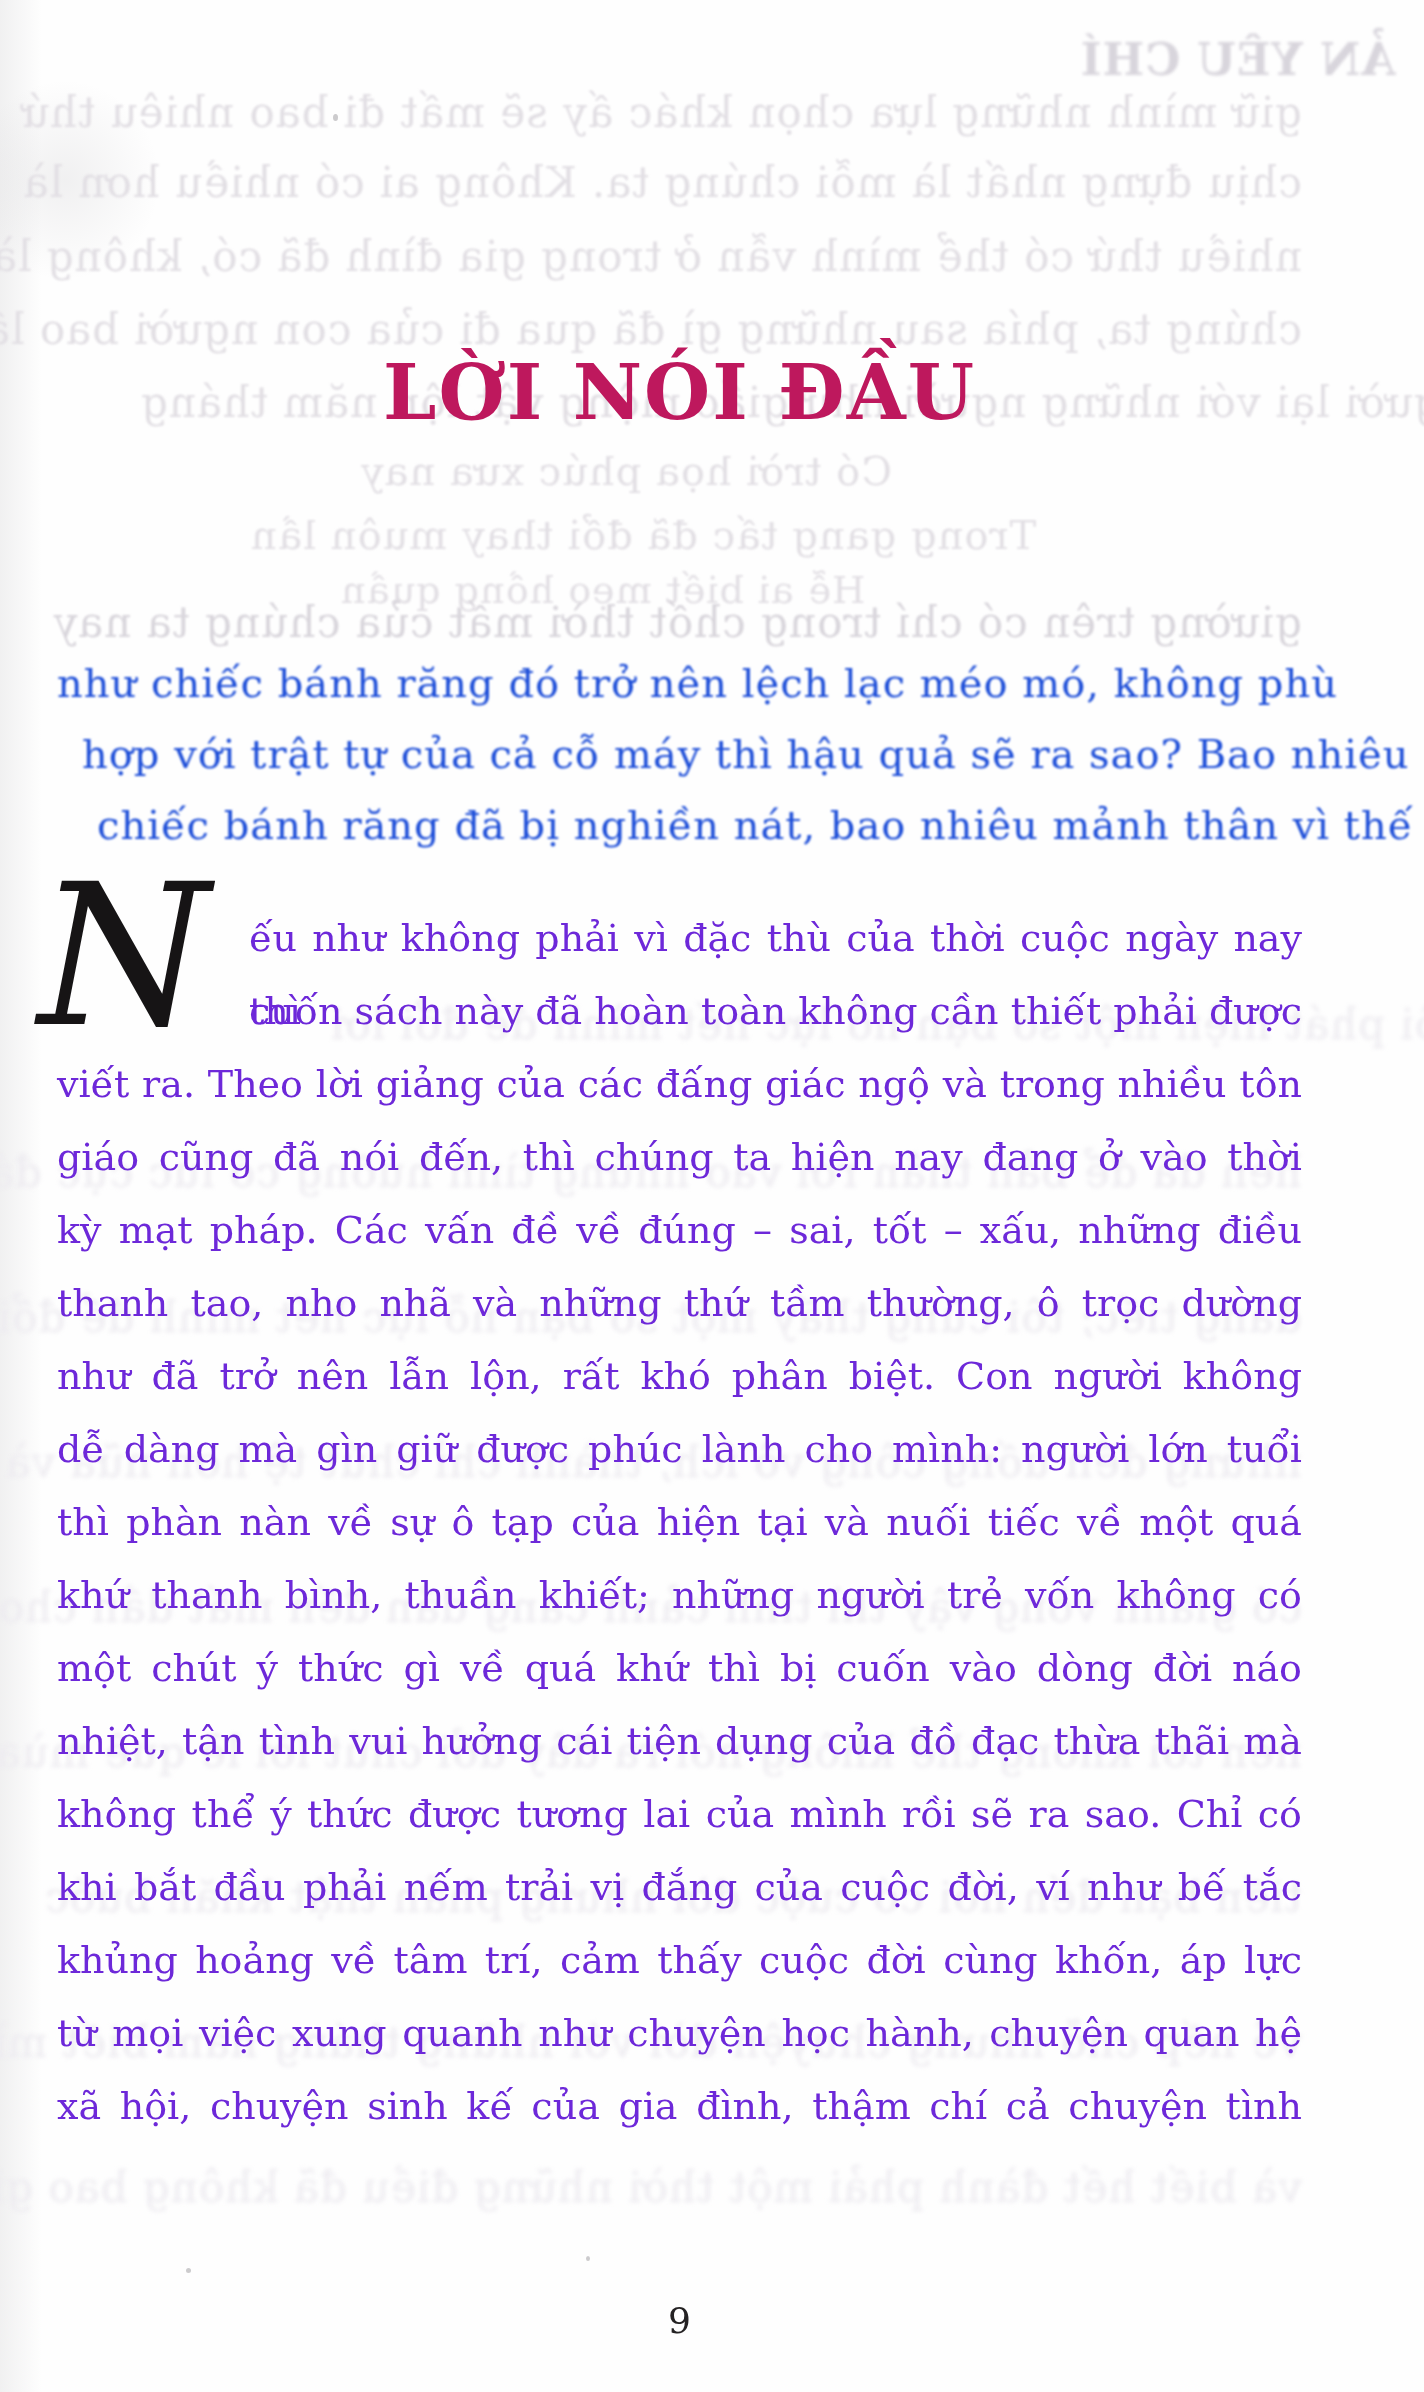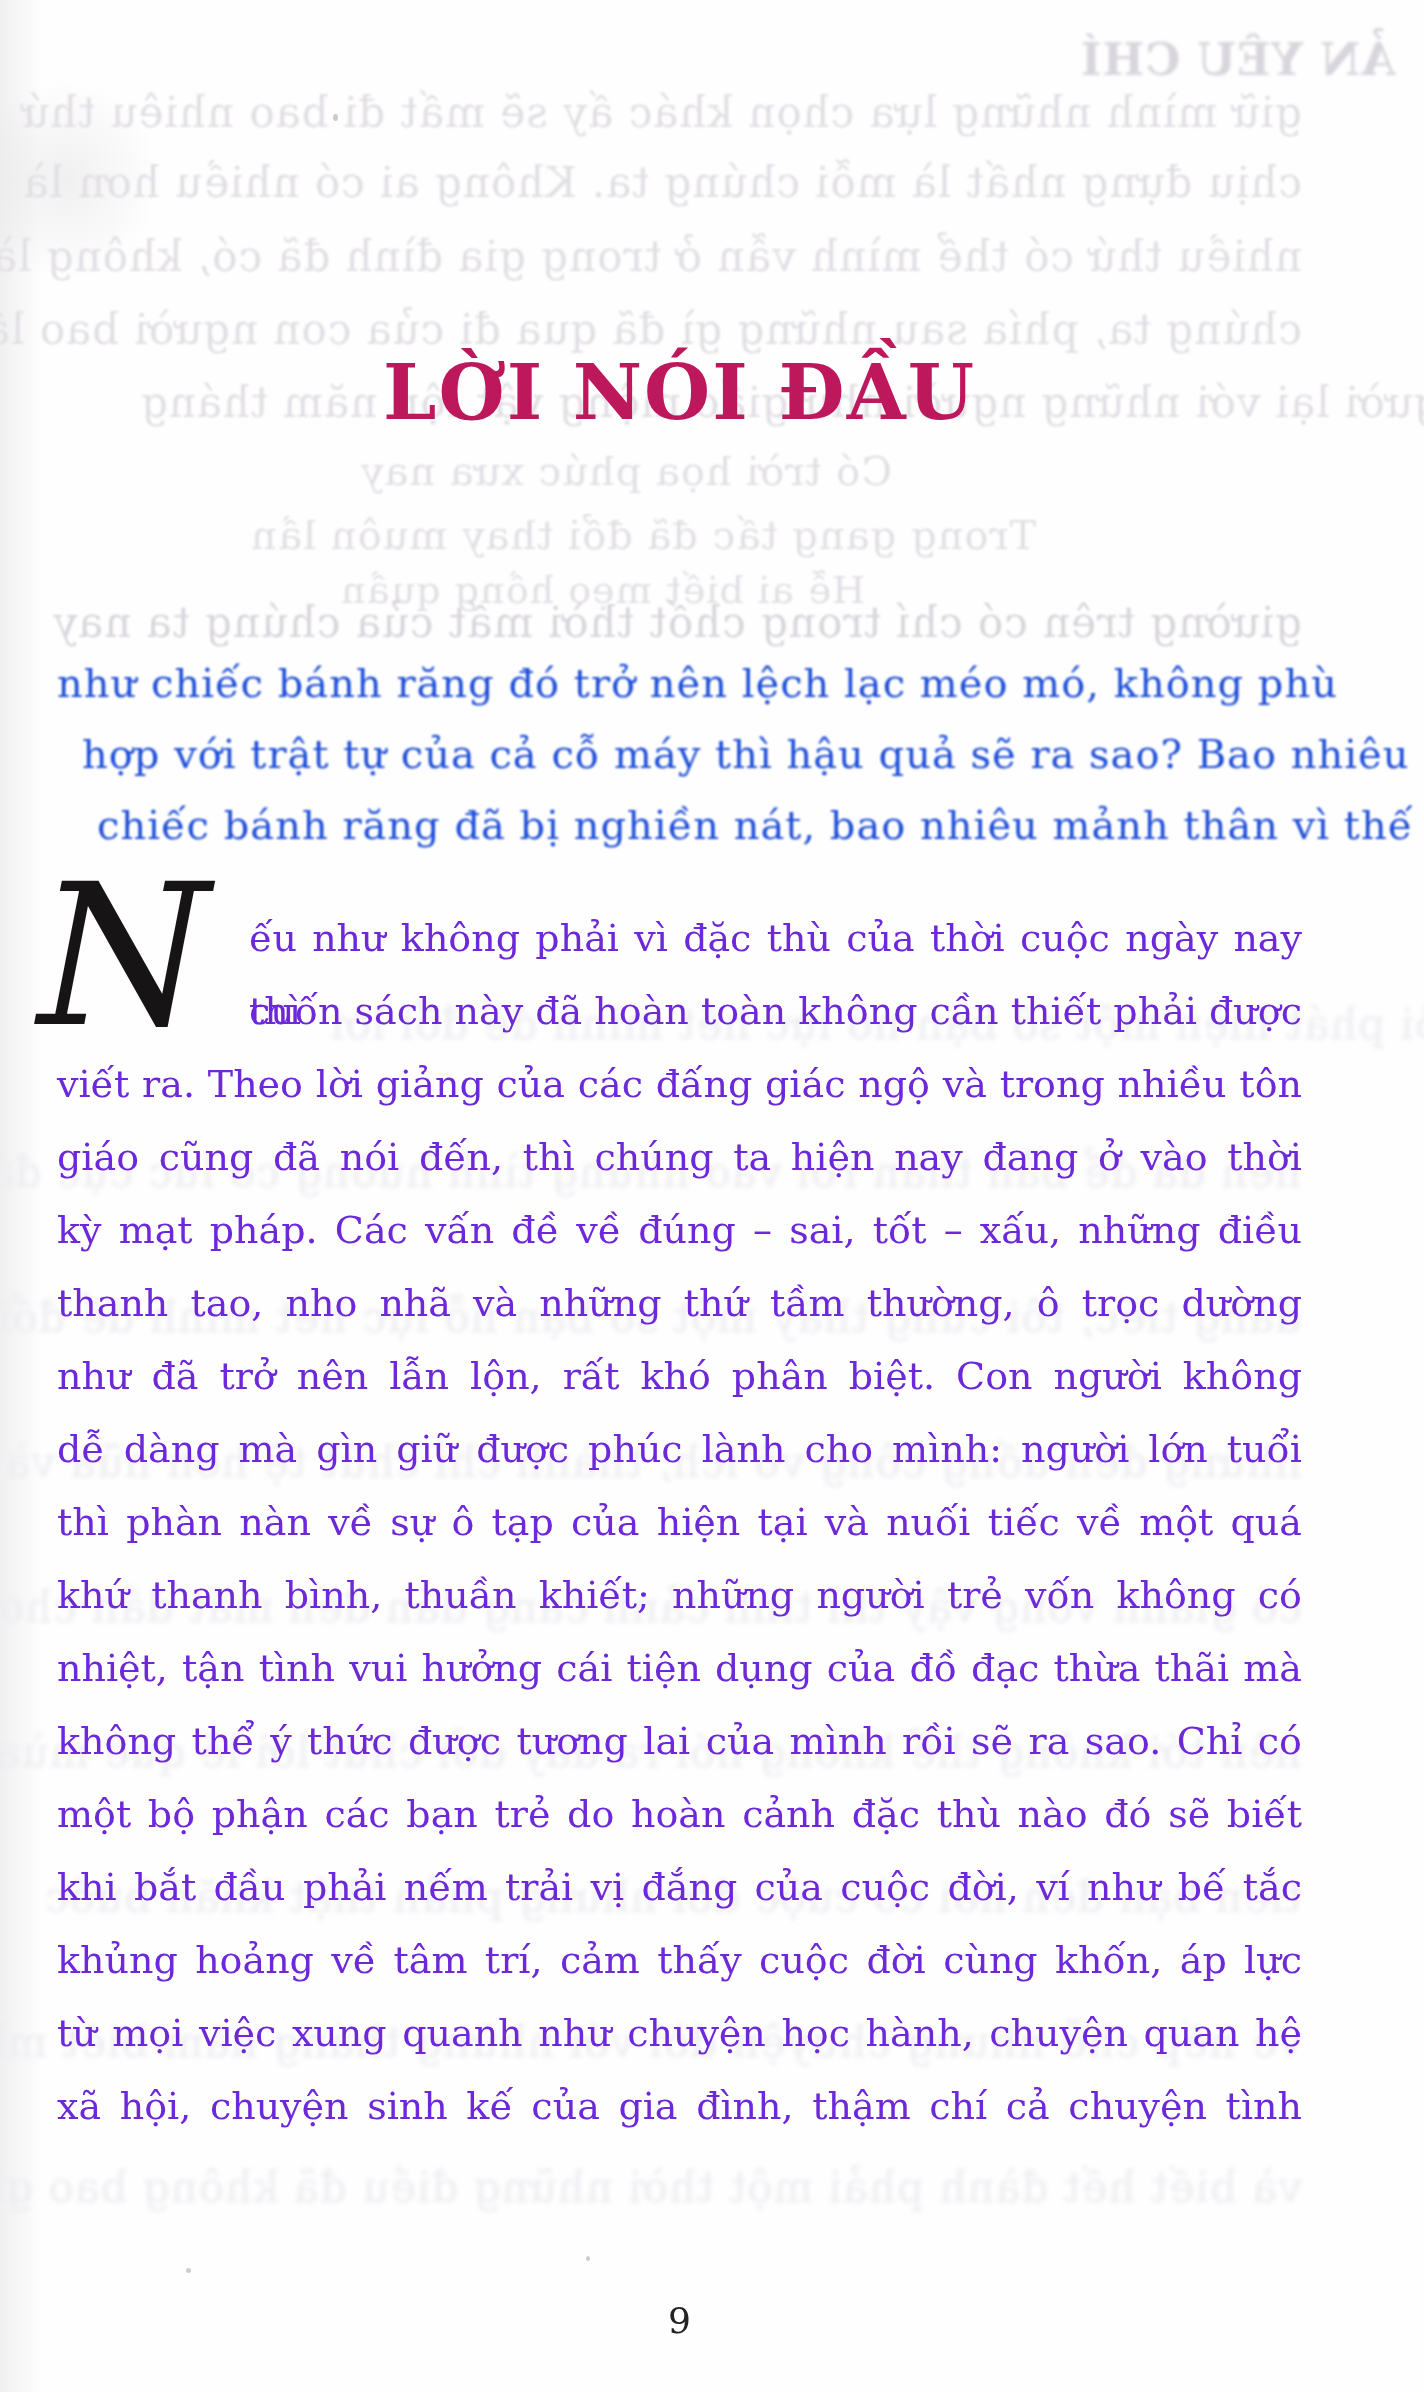--- a/index.html
+++ b/index.html
@@ -137,23 +137,23 @@
     <div class="body-line indent">ếu như không phải vì đặc thù của thời cuộc ngày nay thì</div>
     <div class="body-line indent">cuốn sách này đã hoàn toàn không cần thiết phải được</div>
     <div class="body-line">viết ra. Theo lời giảng của các đấng giác ngộ và trong nhiều tôn</div>
     <div class="body-line">giáo cũng đã nói đến, thì chúng ta hiện nay đang ở vào thời</div>
     <div class="body-line">kỳ mạt pháp. Các vấn đề về đúng – sai, tốt – xấu, những điều</div>
     <div class="body-line">thanh tao, nho nhã và những thứ tầm thường, ô trọc dường</div>
     <div class="body-line">như đã trở nên lẫn lộn, rất khó phân biệt. Con người không</div>
     <div class="body-line">dễ dàng mà gìn giữ được phúc lành cho mình: người lớn tuổi</div>
     <div class="body-line">thì phàn nàn về sự ô tạp của hiện tại và nuối tiếc về một quá</div>
     <div class="body-line">khứ thanh bình, thuần khiết; những người trẻ vốn không có</div>
+    <div class="body-line">một chút ý thức gì về quá khứ thì bị cuốn vào dòng đời náo</div>
     <div class="body-line">nhiệt, tận tình vui hưởng cái tiện dụng của đồ đạc thừa thãi mà</div>
     <div class="body-line">không thể ý thức được tương lai của mình rồi sẽ ra sao. Chỉ có</div>
-    <div class="body-line">một bộ phận các bạn trẻ do hoàn cảnh đặc thù nào đó sẽ biết</div>
     <div class="body-line">khi bắt đầu phải nếm trải vị đắng của cuộc đời, ví như bế tắc</div>
     <div class="body-line">khủng hoảng về tâm trí, cảm thấy cuộc đời cùng khốn, áp lực</div>
     <div class="body-line">từ mọi việc xung quanh như chuyện học hành, chuyện quan hệ</div>
     <div class="body-line">xã hội, chuyện sinh kế của gia đình, thậm chí cả chuyện tình</div>
   </div>
 
   <div class="page-number">9</div>
 
 </div>
 

